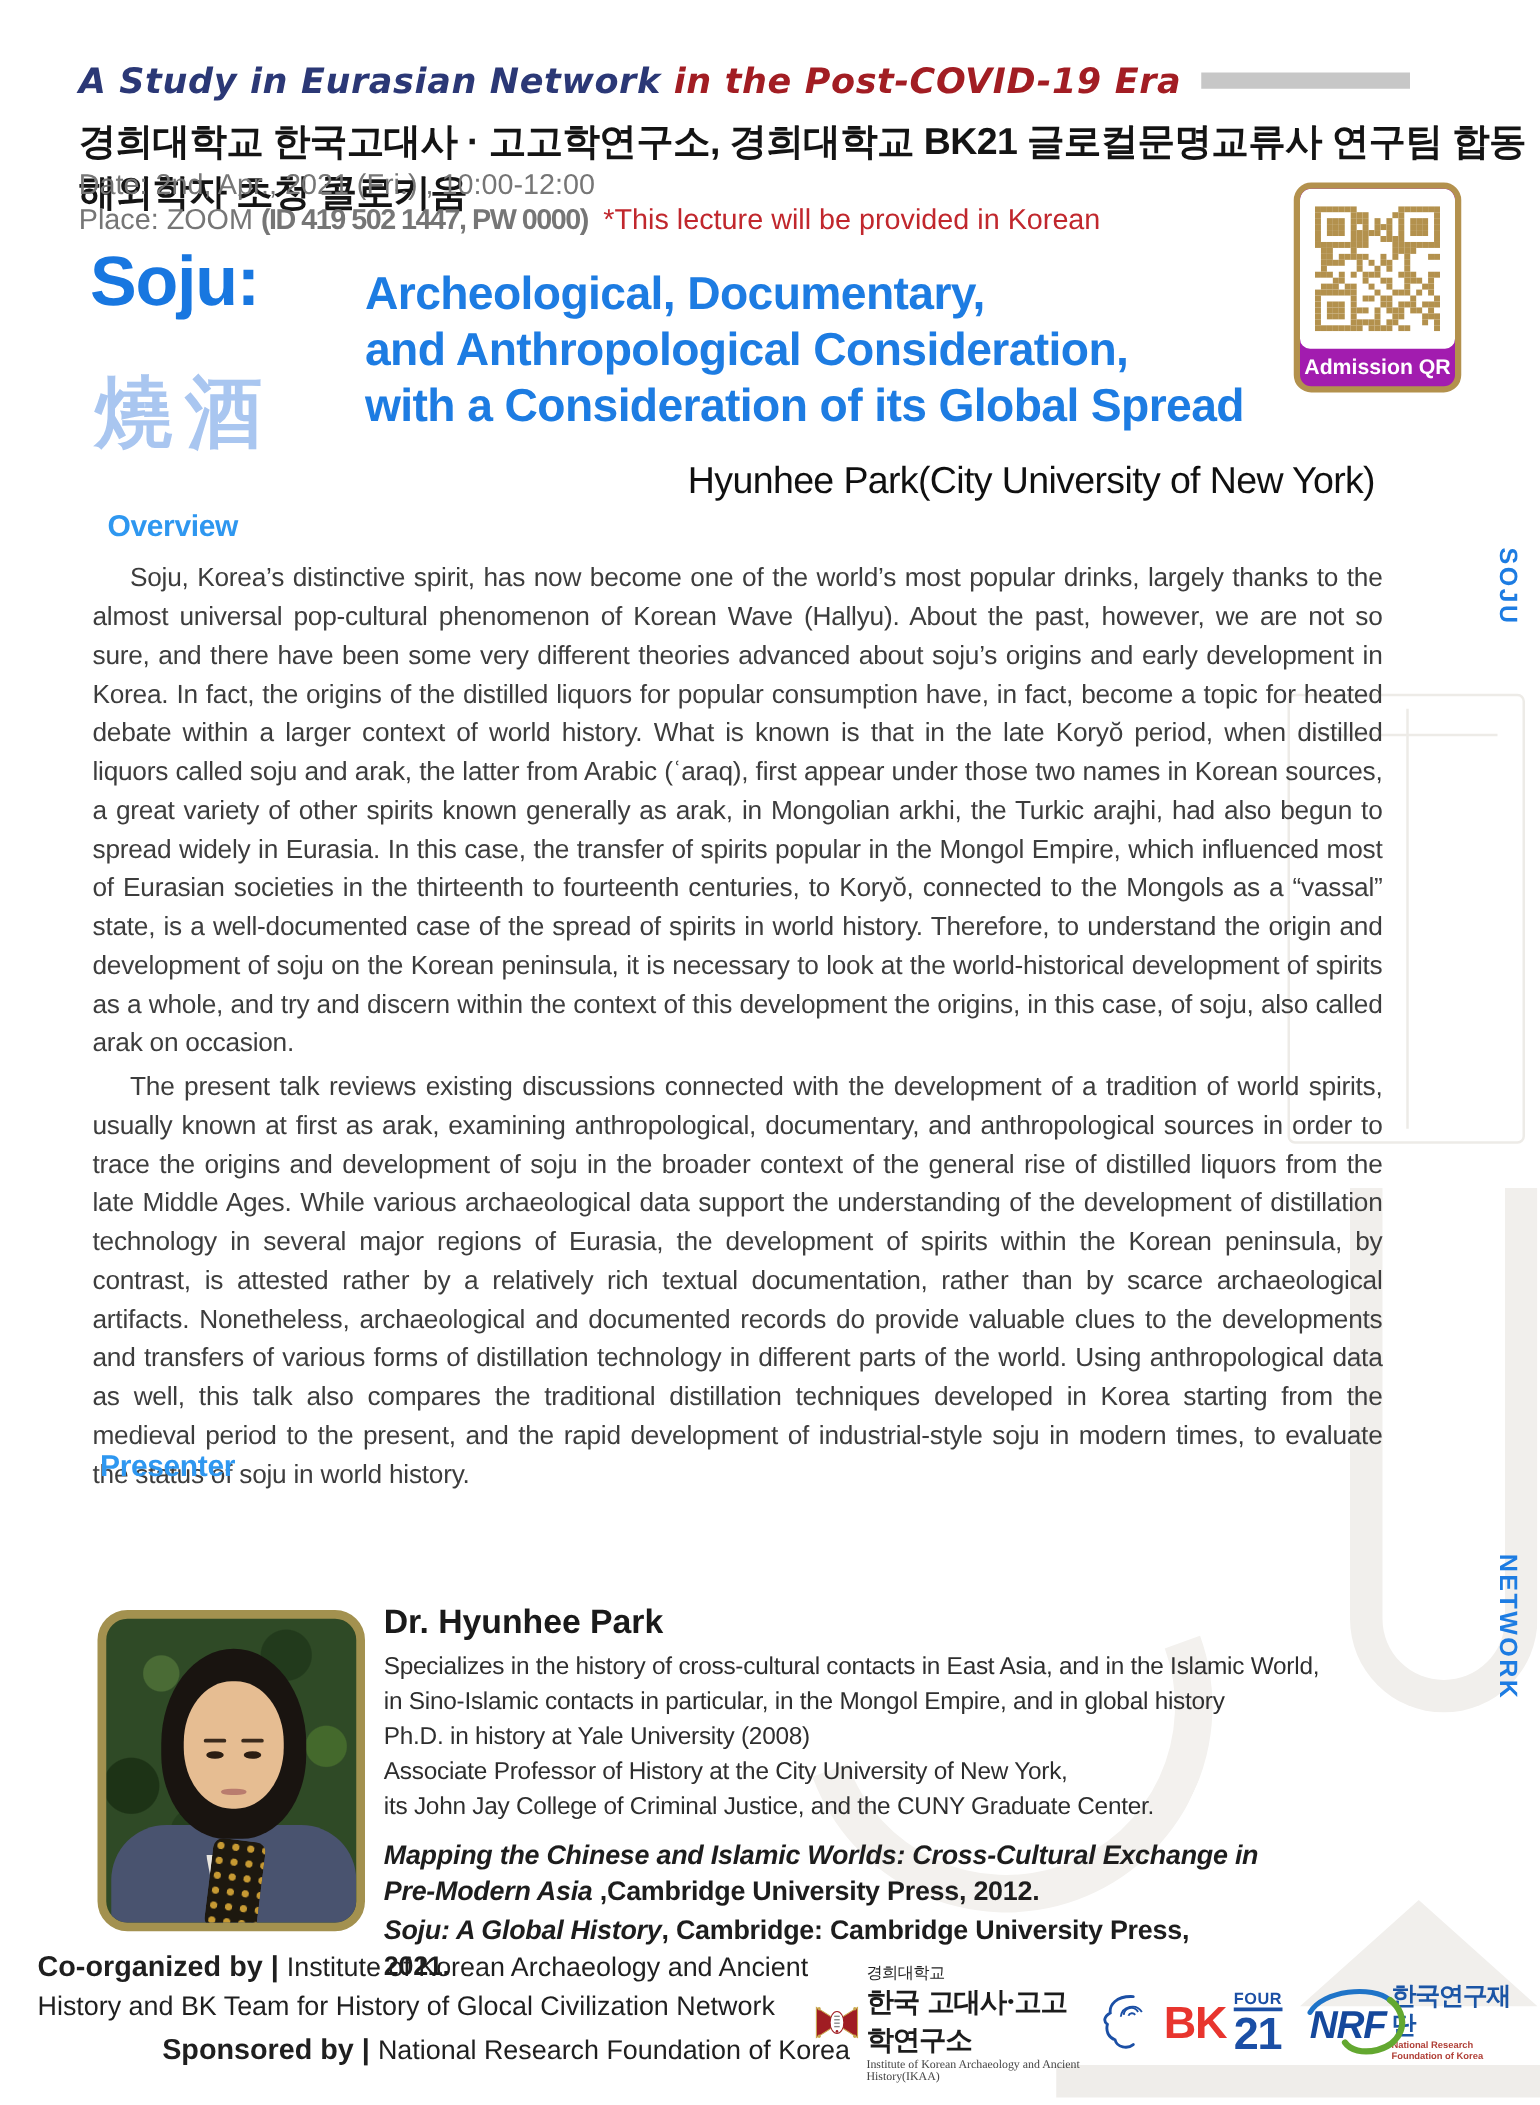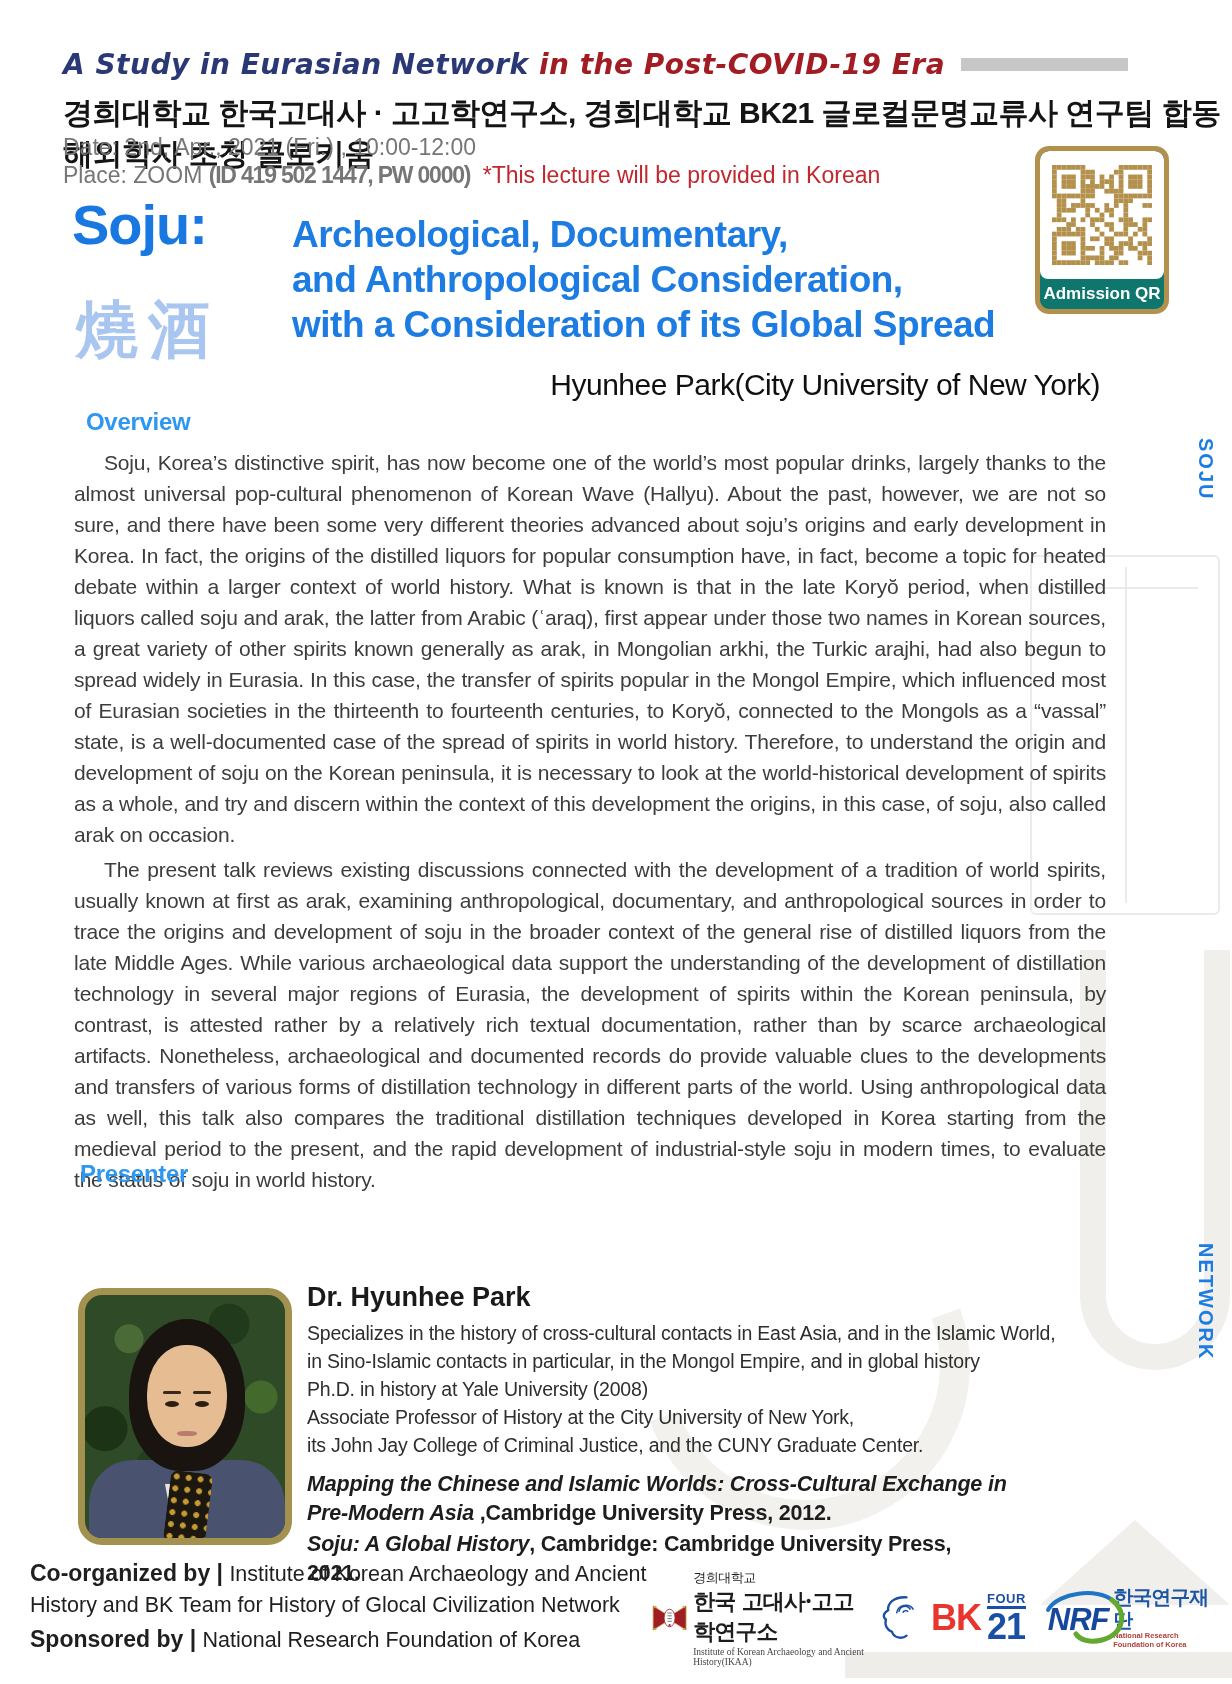--- a/index.html
+++ b/index.html
@@ -25,21 +25,21 @@
   .series-red  { font-family:"DejaVu Sans", sans-serif; font-style:italic; font-weight:700; font-size:28px; color:#a21d23; letter-spacing:.5px; white-space:pre; }
   .series-bar  { flex:1; height:13px; background:#c7c7c7; margin-left:16px; }
   .kr-subtitle { position:absolute; left:63px; top:93px; font-size:30px; font-weight:600; color:#141414; letter-spacing:-0.5px; }
   .meta-date   { position:absolute; left:63px; top:134px; font-size:23px; color:#767676; }
   .meta-place  { position:absolute; left:63px; top:162px; font-size:23px; color:#767676; white-space:nowrap; }
   .meta-place .detail { font-weight:700; letter-spacing:-1.2px; }
   .meta-place .note   { color:#c1272d; margin-left:6px; }
 
   
   .qr-box { position:absolute; left:1035px; top:146px; width:134px; height:168px;
-    border:5px solid #b3914d; border-radius:14px; background:#0f766e; overflow:hidden;
+    border:5px solid #b3914d; border-radius:14px; background:#a21caf; overflow:hidden;
     display:flex; flex-direction:column; }
   .qr-white { background:#fff; border-radius:9px 9px 8px 8px; flex:1; display:flex; align-items:center; justify-content:center; }
   .qr-label { height:30px; display:flex; align-items:center; justify-content:center;
     color:#fff; font-size:17px; font-weight:700; }
 
   
   .soju-word { position:absolute; left:72px; top:192px; font-size:56px; font-weight:800; color:#1877e0; letter-spacing:-1px; }
   .soju-hanja{ position:absolute; left:76px; top:288px; font-size:62px; font-weight:600; color:#a9c6f0; letter-spacing:10px; }
   .title-lines { position:absolute; left:292px; top:212px; }
   .title-lines div { font-size:37px; font-weight:700; color:#1d7ce2; line-height:45px; letter-spacing:-0.5px; }
@@ -86,21 +86,21 @@
 
   .presenter-name { position:absolute; left:307px; top:1282px; font-size:27px; font-weight:700; color:#1a1a1a; }
   .presenter-bio  { position:absolute; left:307px; top:1319px; width:810px; font-size:19.5px; line-height:28px; letter-spacing:-0.2px; color:#2e2e2e; }
   .presenter-books{ position:absolute; left:307px; top:1470px; width:700px; font-size:21.5px; line-height:29px; letter-spacing:-0.2px; color:#1d1d1d; }
   .presenter-books p { margin:0 0 2px 0; }
   .presenter-books .bt { font-style:italic; font-weight:700; }
   .presenter-books .br { font-weight:600; }
 
   
   .footer-coorg   { position:absolute; left:30px; top:1558px; width:650px; font-size:21.5px; line-height:31px; color:#1f1f1f; }
-  .footer-sponsor { position:absolute; left:30px; top:1626px; width:650px; font-size:21.5px; color:#1f1f1f; }
+  .footer-sponsor { position:absolute; left:30px; top:1626px; width:650px; font-size:21.5px; color:#1f1f1f;text-align:right; }
   .flabel { font-weight:700; font-size:23px; }
   .logos { position:absolute; left:652px; top:1582px; width:560px; height:72px; display:flex; gap:14px; }
   .logo { display:flex; align-items:center; gap:6px; }
   .ikaa-text { display:flex; flex-direction:column; }
   .ikaa-univ { font-size:13px; color:#222; letter-spacing:-0.5px; }
   .ikaa-name { font-size:22px; font-weight:800; color:#1c1c1c; letter-spacing:-1px; font-family:"DejaVu Serif", serif; }
   .ikaa-cap  { font-size:9.5px; color:#444; font-family:"Liberation Serif", serif; }
   .bk { font-size:36px; font-weight:900; color:#e8352e; letter-spacing:-1px; }
   .bk21-col { display:flex; flex-direction:column; align-items:flex-start; line-height:1; }
   .four { font-size:13px; font-weight:800; color:#1b4fa5; border-bottom:3px solid #1b4fa5; padding-bottom:1px; letter-spacing:.5px; }

